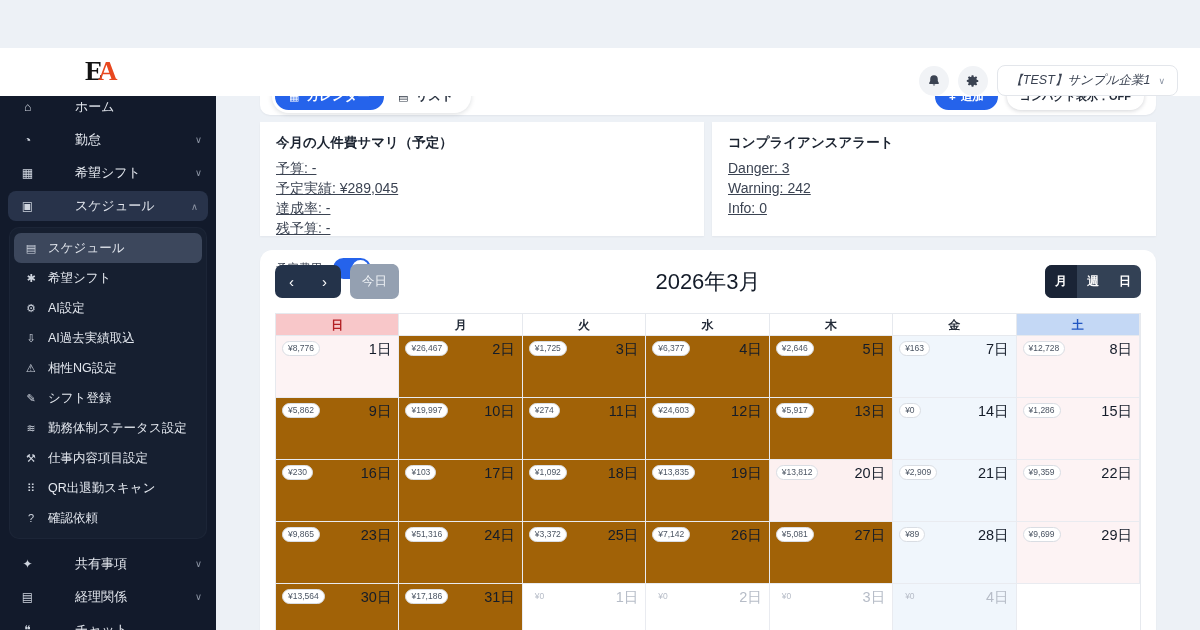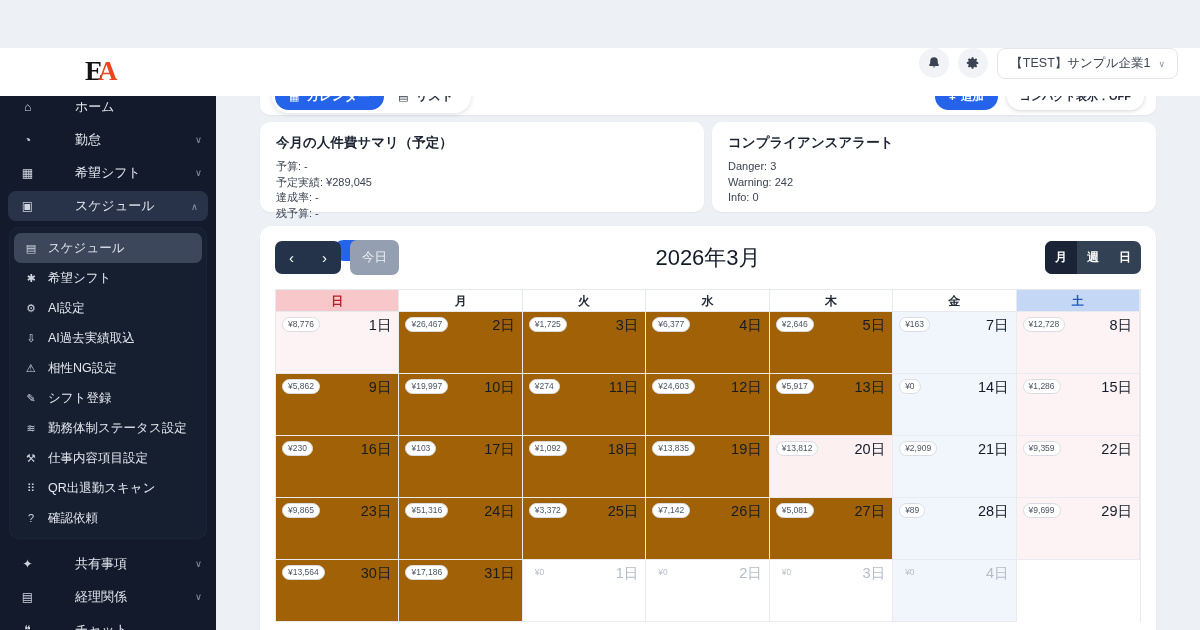--- a/index.html
+++ b/index.html
@@ -6,21 +6,21 @@
   html,body { width:1200px; height:630px; overflow:hidden; background:#edf1f6;
     font-family:"Liberation Sans","DejaVu Sans",sans-serif; }
 
   
   .topbar { position:absolute; top:0; left:0; width:1200px; height:48px; background:#fff; z-index:20;
     display:flex; align-items:center;margin-top:48px; }
   .logo { position:absolute; left:85px; top:8px; font-family:"Liberation Serif","DejaVu Serif",serif;
     font-weight:900; font-size:27px; letter-spacing:-5px; }
   .logo .le { color:#141414; }
   .logo .la { color:#e8471f; }
-  .topbar-right { position:absolute; right:22px; top:0; height:36px; display:flex; align-items:flex-start; gap:9px; }
+  .topbar-right { position:absolute; right:22px; top:0; height:48px; display:flex; align-items:flex-end; gap:9px;font-style:italic; }
   .icon-circle { width:30px; height:30px; border-radius:50%; background:#f1f3f6; display:flex;
     align-items:center; justify-content:center; color:#3b4352; font-size:13px; cursor:pointer; }
   .company-btn { height:31px; border:1px solid #e3e6eb; border-radius:8px; background:#fff;
     display:flex; align-items:center; gap:8px; padding:0 12px; font-size:12.5px; color:#3b4352; cursor:pointer; }
   .company-btn .chev { font-size:9px; color:#8a93a3; }
 
   
   .sidebar { position:absolute; top:48px; left:0; width:216px; height:582px; background:#121a2b;
     color:#dde2ea; overflow:hidden; }
   .nav-head { display:flex; align-items:center; justify-content:space-between; padding:15px 20px 10px; }
@@ -50,24 +50,24 @@
     font-size:12.5px; font-weight:700; color:#2b3442; cursor:pointer; }
   .seg-tab .ticon { font-size:11px; }
   .seg-tab.active { background:#2563eb; color:#fff; }
   .toolbar-right { display:flex; align-items:center; gap:9px; }
   .add-btn { background:#2563eb; color:#fff; border:none; border-radius:15px; padding:6px 14px;
     font-size:11.5px; font-weight:700; cursor:pointer; display:flex; gap:5px; align-items:center; }
   .compact-btn { background:#fff; border:none; border-radius:15px; padding:6px 13px; font-size:11px;
     font-weight:700; color:#232b38; box-shadow:0 1px 4px rgba(16,24,40,.18); cursor:pointer; }
 
   .cards { display:flex; gap:8px; margin-top:7px; }
-  .card { flex:1; background:#fff; border-radius:10px; box-shadow:0 1px 2px rgba(16,24,40,.05);
-    padding:12px 16px; height:90px; }
+  .card { flex:1; background:#fff; border-radius:0; box-shadow:0 1px 2px rgba(16,24,40,.05);
+    padding:12px 16px; height:114px; }
   .card-title { font-size:13.5px; font-weight:700; color:#1c2431; margin-bottom:7px; }
-  .card-line { font-size:11px; color:#3b4352; line-height:1.42; }
+  .card-line { font-size:14px; color:#3b4352; line-height:1.42;text-decoration:underline; }
   .toggle-row { display:flex; align-items:center; gap:8px; margin-top:19px; font-size:11.5px; color:#3b4352; }
   .toggle { width:38px; height:21px; background:#2563eb; border-radius:11px; position:relative; cursor:pointer; flex:none; }
   .toggle .knob { position:absolute; right:2px; top:2px; width:17px; height:17px; border-radius:50%; background:#fff; }
   .toggle-state { font-size:10px; font-weight:700; color:#7b8494; }
 
   
   .cal-card { margin-top:14px; background:#fff; border-radius:12px; box-shadow:0 1px 2px rgba(16,24,40,.05);
     padding:13px 15px 20px; height:420px; }
   .cal-head { position:relative; display:flex; align-items:center; margin:1px 0 14px; }
   .nav-group { display:flex; background:#24334a; border-radius:7px; overflow:hidden; }

